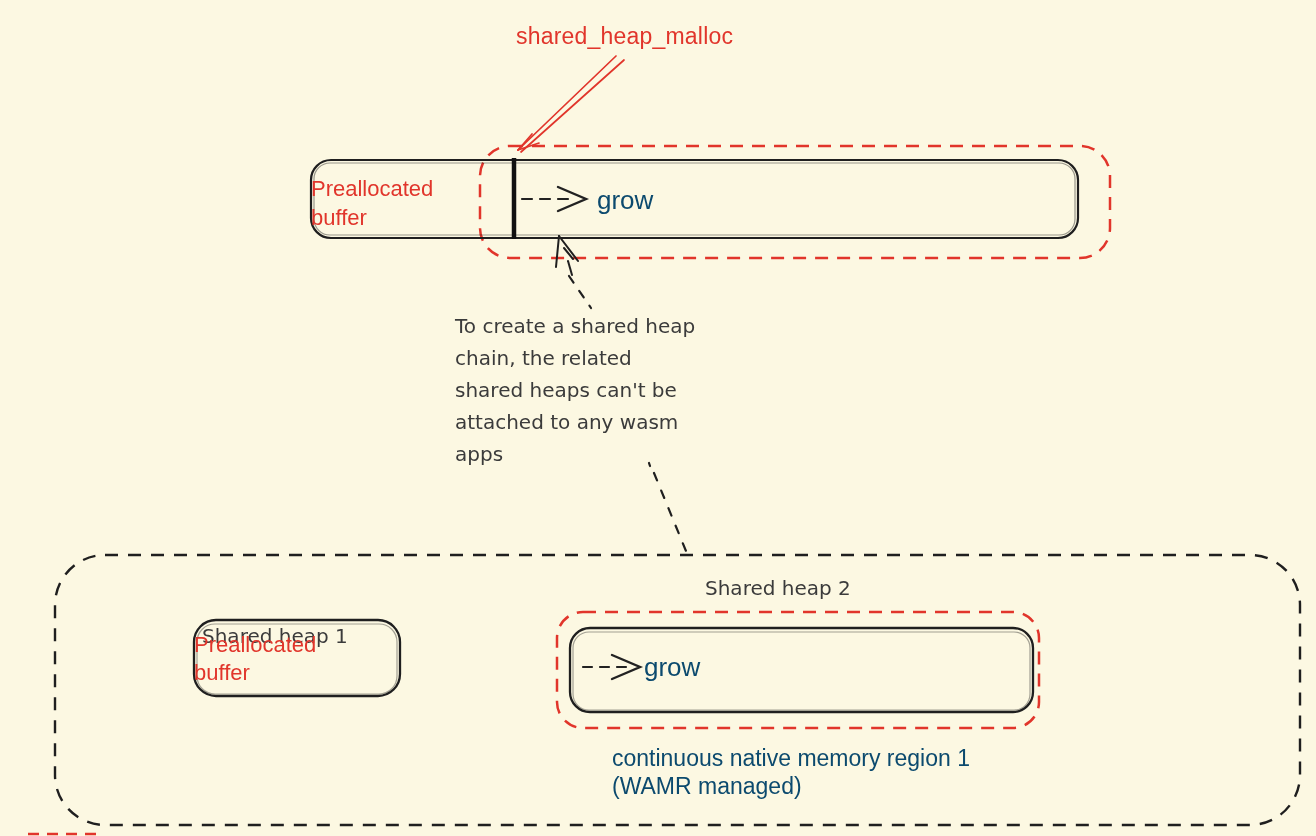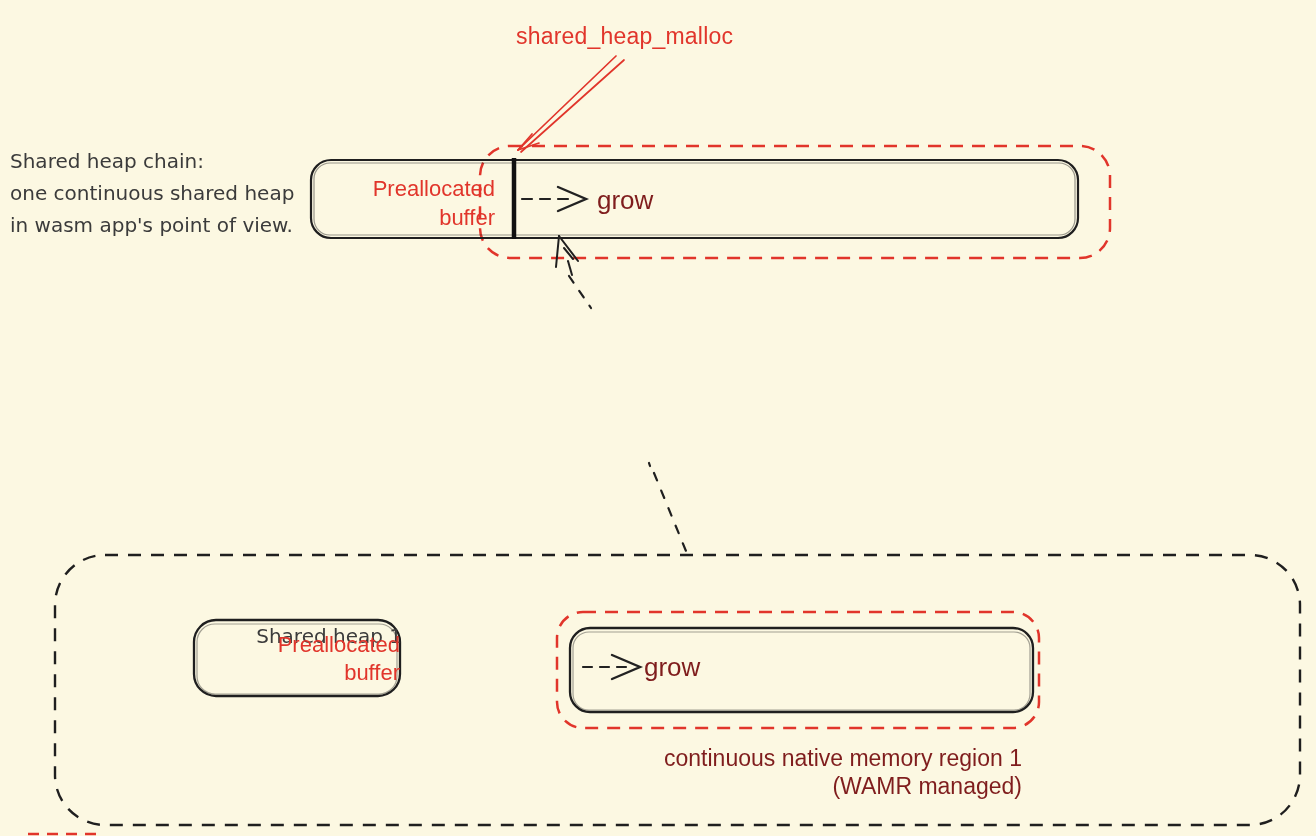--- a/index.html
+++ b/index.html
@@ -6,23 +6,23 @@
   body{
     width:1316px;height:836px;
     background:#fcf8e2;
     font-family:"Liberation Sans", sans-serif;
     overflow:hidden;
   }
   .canvas{position:relative;width:1316px;height:636px;background:#fcf8e2;}
   .strokes{position:absolute;left:0;top:0;width:1316px;height:836px;}
   .txt{position:absolute;white-space:pre-line;}
   .rounded{font-family:"DejaVu Sans", sans-serif;color:#3b3b3b;}
-  .arial{font-family:"Liberation Sans", sans-serif;color:#7f1d1d;}
+  .arial{font-family:"Liberation Sans", sans-serif;color:#0c4a6e;}
   .red{color:#e1352b;}
-  .center{text-align:right;}
+  .center{text-align:left;}
 
   .label-malloc{left:516px;top:23px;font-size:23px;letter-spacing:.2px;}
   .left-caption{left:10px;top:145px;width:330px;font-size:20px;line-height:32px;}
   .prealloc-top{left:311px;top:174px;width:184px;font-size:22px;line-height:29px;}
   .grow-top{left:597px;top:185px;font-size:26px;}
   .middle-note{left:455px;top:310px;width:340px;font-size:20px;line-height:32px;}
   .heap1-title{left:202px;top:580px;width:200px;font-size:20px;margin-top:44px;}
   .prealloc-bottom{left:194px;top:631px;width:206px;font-size:22px;line-height:28px;}
   .caption1{left:108px;top:719px;width:410px;font-size:23px;line-height:28px;}
   .heap2-title{left:705px;top:576px;width:200px;font-size:20px;}
@@ -100,35 +100,38 @@
       <polyline points="612,655 640,667 612,679" stroke-width="2.4"></polyline>
     </g>
 
     <g stroke="#e1352b" stroke-width="2.4" stroke-dasharray="11 8">
       <line x1="28" y1="834" x2="96" y2="834"></line>
     </g>
   </svg>
 
   <div class="txt arial red label-malloc">shared_heap_malloc</div>
 
-  <div class="txt rounded left-caption">Shared heap chain:
-one continuous shared heap
-in wasm app's point of view.</div>
 
   <div class="txt arial red center prealloc-top">Preallocated
 buffer</div>
 
   <div class="txt arial grow-top">grow</div>
 
+  <div class="txt rounded center middle-note">To create a shared heap
+chain, the related
+shared heaps can't be
+attached to any wasm
+apps</div>
 
   <div class="txt rounded center heap1-title">Shared heap 1</div>
 
   <div class="txt arial red center prealloc-bottom">Preallocated
 buffer</div>
 
 
+  <div class="txt rounded center heap2-title">Shared heap 2</div>
 
   <div class="txt arial grow-bottom">grow</div>
 
   <div class="txt arial center caption2">continuous native memory region 1
 (WAMR managed)</div>
 
 </div>
 
 </body></html>

